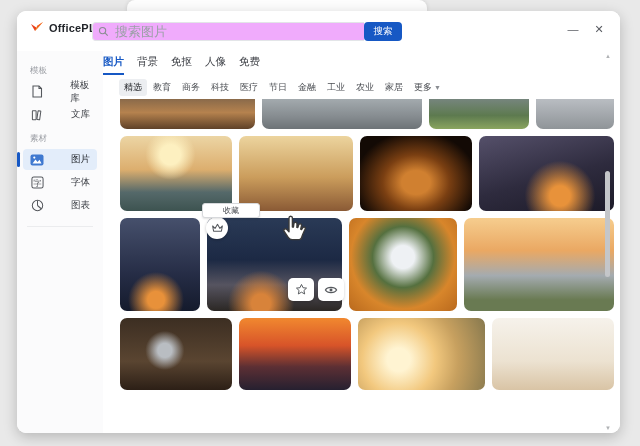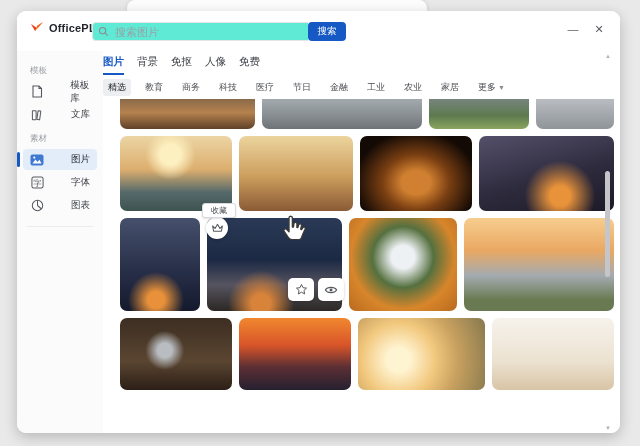--- a/index.html
+++ b/index.html
@@ -16,23 +16,23 @@
   
   .app { position:absolute; left:17px; top:11px; width:603px; height:422px;
     background:#ffffff; border-radius:9px; box-shadow:0 4px 14px rgba(0,0,0,.22);
     overflow:hidden; }
 
   
   .header { position:absolute; left:0; top:0; right:0; height:40px; background:#fff; }
   .brand { position:absolute; left:13px; top:10px; display:flex; align-items:center; gap:5px; }
   .brand-name { font-size:11px; font-weight:bold; color:#23262b; letter-spacing:.2px; }
   .search-wrap { position:absolute; left:75px; top:11px; display:flex; align-items:center; }
-  .search-input { width:216px; height:19px; border:1px solid #e3e5e8; border-right:none;
-    border-radius:4px 0 0 4px; font-size:11px; color:#333; padding:0 6px 0 22px; outline:none;
-    background:#5eead4; font-family:inherit; }
+  .search-input { width:272px; height:19px; border:1px solid #e3e5e8; border-right:none;
+    border-radius:4px 0 0 4px; font-size:13px; color:#333; padding:0 6px 0 22px; outline:none;
+    background:#f0abfc; font-family:inherit; }
   .search-input::placeholder { color:#9aa0a6; }
   .search-glass { position:absolute; left:6px; top:4px; }
   .search-btn { height:19px; width:38px; background:#1658c4; color:#fff; font-size:9.5px;
     border:none; border-radius:4px; cursor:pointer; font-family:inherit; }
   .win-btns { position:absolute; right:13px; top:10px; display:flex; gap:10px; }
   .win-btn { width:16px; height:16px; display:flex; align-items:center; justify-content:center;
     font-size:11px; color:#5a5d63; cursor:pointer; }
 
   
   .sidebar { position:absolute; left:0; top:40px; bottom:0; width:86px; background:#fbfbfc; padding-top:6px; }
@@ -45,35 +45,35 @@
   .select-bar { position:absolute; left:-6px; top:3px; width:3px; height:15px;
     background:#1658c4; border-radius:2px; }
   .side-divider { height:1px; background:#ebecee; margin:10px 10px 8px 10px; }
   .icon16 { width:14px; height:14px; display:flex; align-items:center; justify-content:center; }
 
   
   .main { position:absolute; left:86px; top:40px; right:0; bottom:0; background:#fff; }
   .tabs { position:absolute; left:0px; top:4px; display:flex; gap:13px; }
   .tab { font-size:10.5px; color:#3c3f45; padding-bottom:4px; cursor:pointer; }
   .tab.active { color:#1658c4; font-weight:bold; border-bottom:2px solid #1658c4; }
-  .chips { position:absolute; left:0px; top:28px; display:flex; gap:9px; align-items:center; }
+  .chips { position:absolute; left:16px; top:28px; display:flex; gap:1px; align-items:center; }
   .chip { font-size:9px; color:#4a4d52; padding:2px 5px; border-radius:3px; cursor:pointer;
     white-space:nowrap; display:flex; align-items:center; gap:2px; }
   .chip.selected { background:#eceef1; color:#26282c; }
   .chip .chev { font-size:7px; color:#8a8d92; }
 
   
   .grid { position:absolute; left:17px; top:48px; width:494px; height:297px; overflow:hidden; }
   .g-row { display:flex; gap:7px; margin-bottom:7px; }
   .g-img { border-radius:7px; cursor:pointer; flex:0 0 auto; }
   .g-row.first .g-img { border-radius:0 0 7px 7px; }
 
   
   .tooltip { position:absolute; left:82px; top:104px; background:#fff; border:1px solid #d7d9dc;
-    border-radius:3px; font-size:8px; color:#45484d; padding:1px 8px; z-index:6;
+    border-radius:3px; font-size:8px; color:#45484d; padding:1px 20px; z-index:6;
     box-shadow:0 1px 2px rgba(0,0,0,.12); }
   .badge { position:absolute; left:86px; top:118px; width:22px; height:22px; border-radius:50%;
     background:#fff; display:flex; align-items:center; justify-content:center; z-index:5;
     box-shadow:0 1px 3px rgba(0,0,0,.25); cursor:pointer; }
   .hover-btns { position:absolute; left:168px; top:179px; display:flex; gap:4px; z-index:5; }
   .hbtn { width:26px; height:23px; background:#fff; border-radius:5px; display:flex;
     align-items:center; justify-content:center; box-shadow:0 1px 3px rgba(0,0,0,.2); cursor:pointer; }
   .cursor-hand { position:absolute; left:160px; top:115px; z-index:7; pointer-events:none; }
 
   

